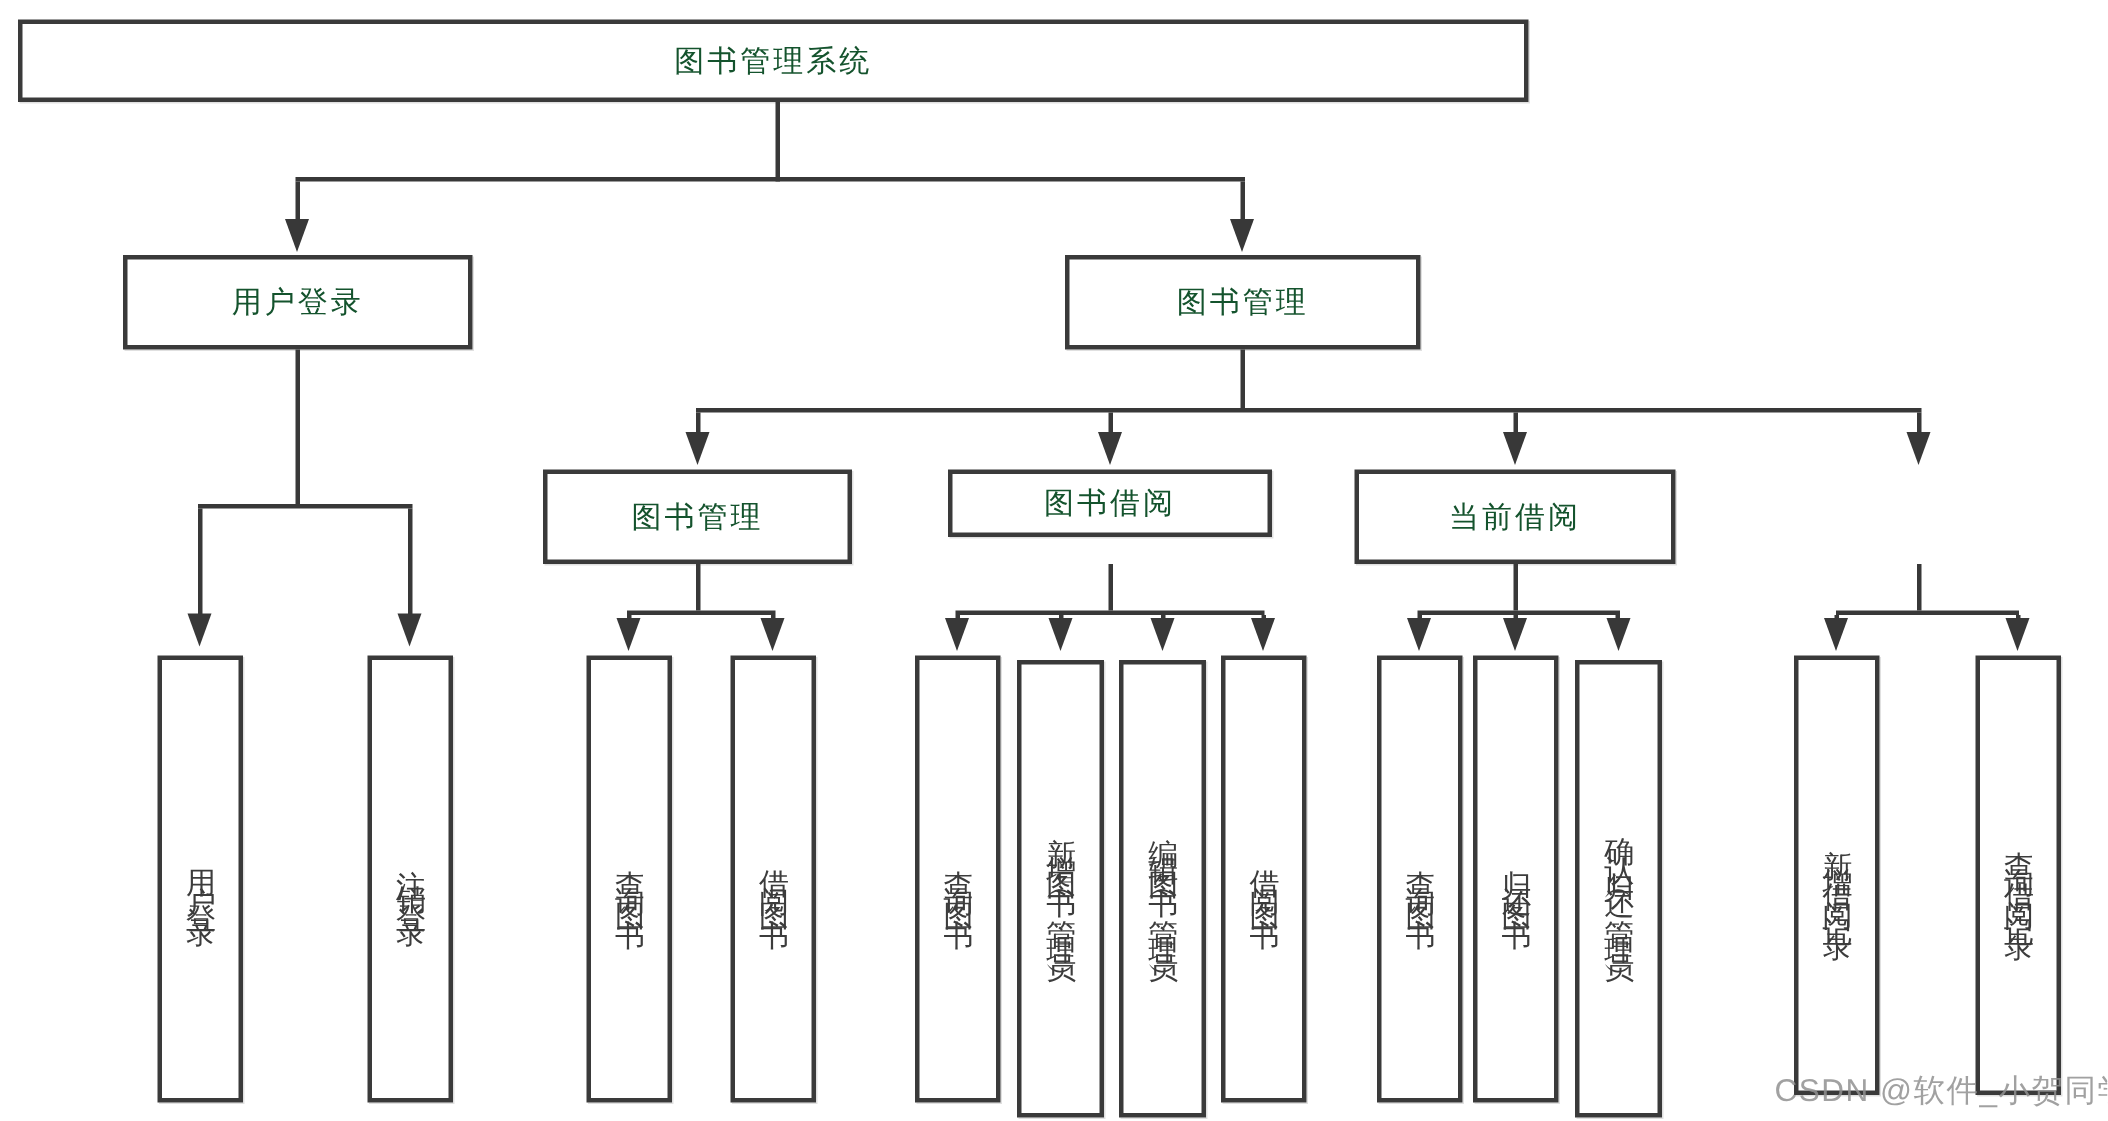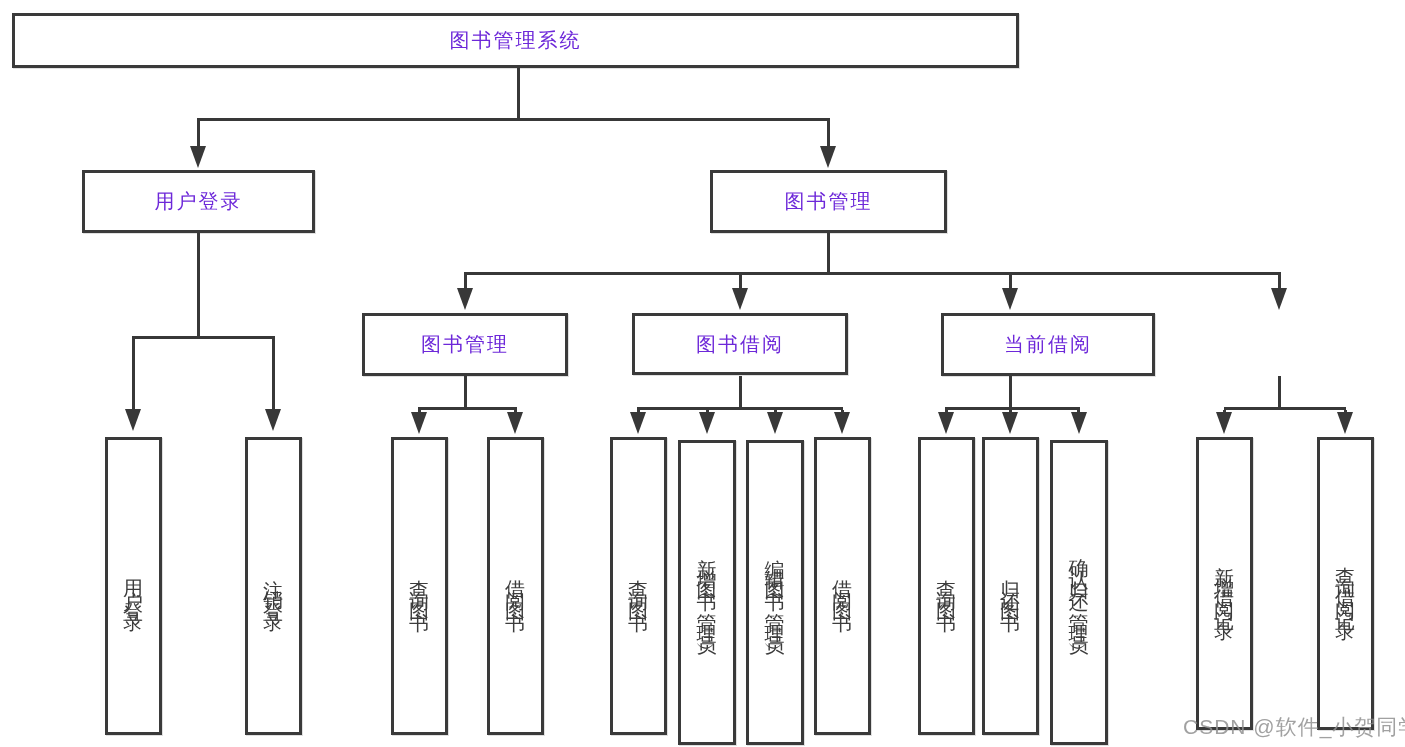--- a/index.html
+++ b/index.html
@@ -3,21 +3,21 @@
 <meta charset="utf-8">
 <style>
   html,body{margin:0;padding:0;background:#ffffff;}
   body{font-family:"Liberation Sans","DejaVu Sans",sans-serif;}
   #stage{position:relative;width:1405px;height:747px;background:#ffffff;overflow:hidden;}
   .box{
     position:absolute;background:#ffffff;border:3px solid #3a3a3a;box-sizing:border-box;
     display:flex;align-items:center;justify-content:center;
     box-shadow:1px 1px 0 rgba(0,0,0,0.12);
   }
-  .hlabel{font-size:20px;letter-spacing:2px;color:#6d28d9;white-space:nowrap;font-family:Liberation Mono, monospace;}
+  .hlabel{font-size:20px;letter-spacing:2px;color:#14532d;white-space:nowrap;font-family:Liberation Mono, monospace;}
   .vlabel{
     writing-mode:vertical-rl;text-orientation:mixed;
     font-size:20px;letter-spacing:11px;color:#3c3c3c;line-height:1;
   }
   .stem{position:absolute;width:3px;background:#383838;}
   .hline{position:absolute;height:3px;background:#383838;}
   .tri{position:absolute;width:0;height:0;border-left:8px solid transparent;
        border-right:8px solid transparent;border-top:22px solid #383838;}
   .watermark{
     position:absolute;font-size:21px;color:rgba(145,145,145,0.85);
@@ -68,24 +68,24 @@
   <div class="stem" style="left:739px;top:275px;height:14px;"></div>
   <div class="tri" style="left:732px;top:288px;"></div>
   <div class="stem" style="left:1009px;top:275px;height:14px;"></div>
   <div class="tri" style="left:1002px;top:288px;"></div>
   <div class="stem" style="left:1278px;top:275px;height:14px;"></div>
   <div class="tri" style="left:1271px;top:288px;"></div>
 
   <div class="box" style="left:362px;top:313px;width:206px;height:63px;">
     <span class="hlabel">图书管理</span>
   </div>
-  <div class="box" style="left:632px;top:313px;width:216px;height:62px;">
+  <div class="box" style="left:632px;top:313px;width:216px;height:45px;">
     <span class="hlabel">图书借阅</span>
   </div>
-  <div class="box" style="left:903px;top:313px;width:214px;height:63px;margin-left:38px;">
+  <div class="box" style="left:903px;top:313px;width:214px;height:63px;">
     <span class="hlabel">当前借阅</span>
   </div>
 
   <div class="stem" style="left:464px;top:376px;height:31px;"></div>
   <div class="hline" style="left:418px;top:407px;width:99px;"></div>
   <div class="stem" style="left:418px;top:410px;height:4px;"></div>
   <div class="tri" style="left:411px;top:412px;"></div>
   <div class="stem" style="left:514px;top:410px;height:4px;"></div>
   <div class="tri" style="left:507px;top:412px;"></div>
 

